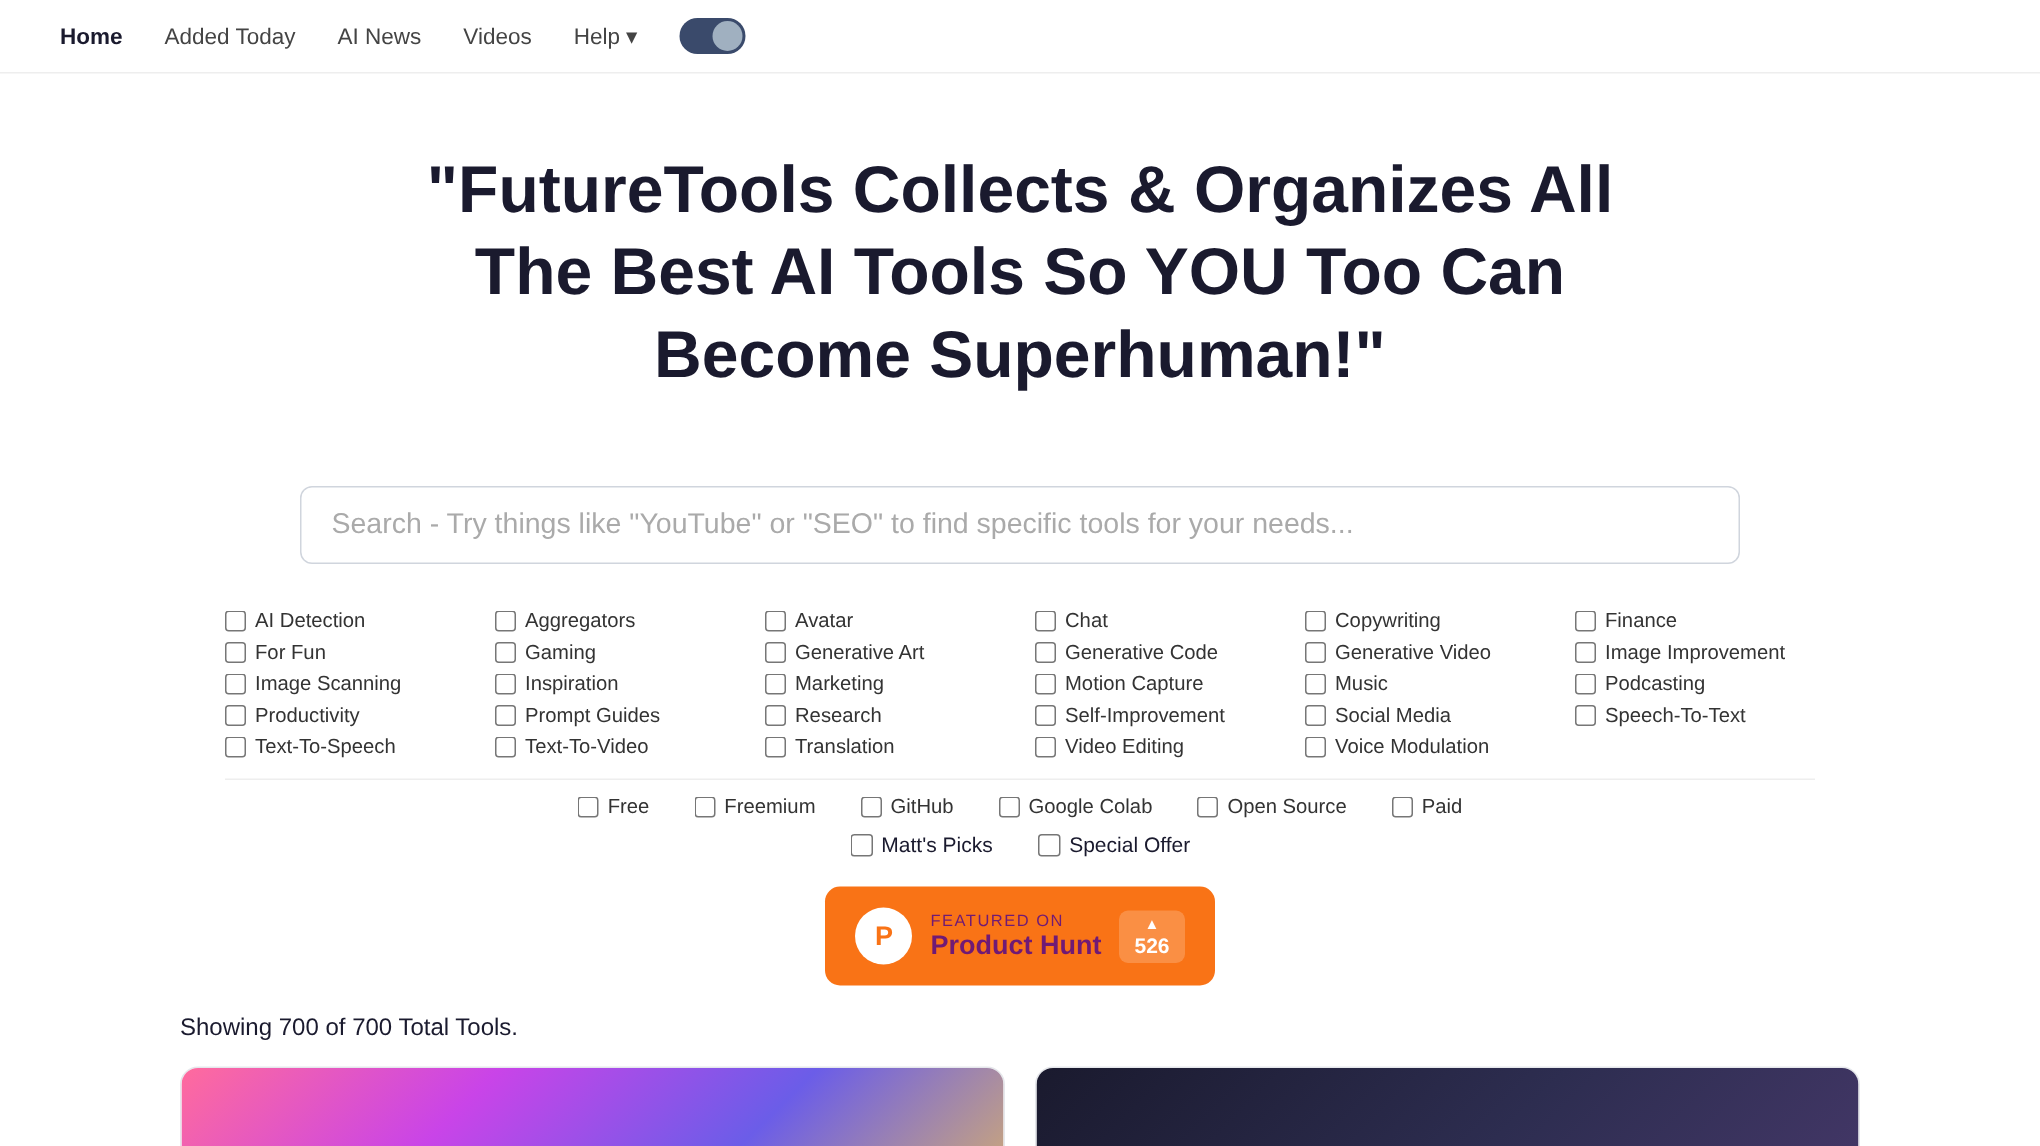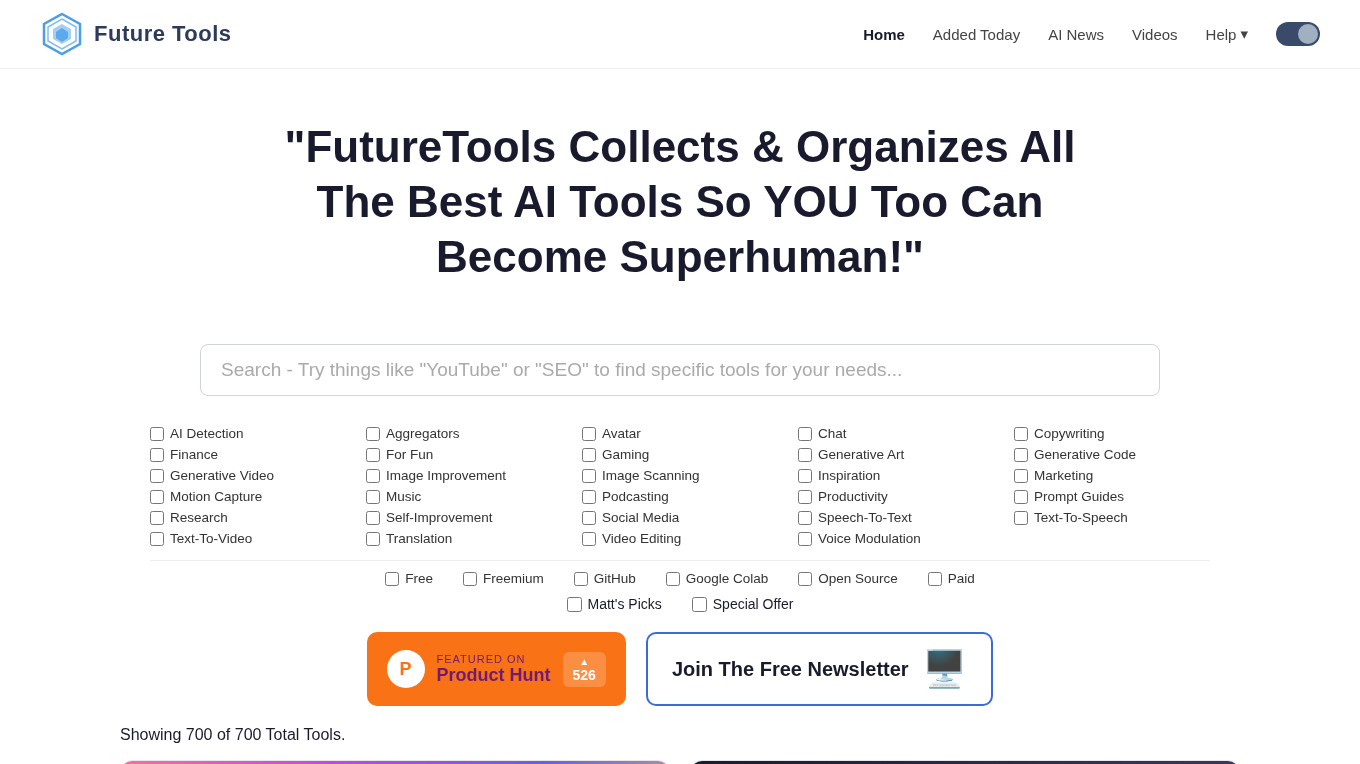--- a/index.html
+++ b/index.html
@@ -20,21 +20,21 @@
     .hero { text-align: center; padding: 50px 40px 30px; }
     .hero h1 { font-size: 44px; font-weight: 800; line-height: 1.25; color: #1a1a2e; max-width: 860px; margin: 0 auto; }
     
     
     .search-container { max-width: 1000px; margin: 30px auto 20px; padding: 0 20px; }
     .search-input { width: 100%; padding: 14px 20px; font-size: 19px; border: 1px solid #d0d5dd; border-radius: 8px; outline: none; color: #555; }
     .search-input::placeholder { color: #aaa; }
     
     
     .filters-container { max-width: 1100px; margin: 0 auto; padding: 10px 20px 0; }
-    .filter-grid { display: grid; grid-template-columns: repeat(5, 1fr); gap: 6px 20px; }
+    .filter-grid { display: grid; grid-template-columns: repeat(6, 1fr); gap: 6px 20px; }
     .filter-item { display: flex; align-items: center; gap: 6px; font-size: 13.5px; color: #333; cursor: pointer; }
     .filter-item input[type="checkbox"] { width: 14px; height: 14px; cursor: pointer; accent-color: #3a6bdb; }
     
     .filter-divider { border: none; border-top: 1px solid #eee; margin: 14px 0 10px; }
     
     .filter-row-bottom { display: flex; justify-content: center; gap: 30px; flex-wrap: wrap; margin-bottom: 6px; }
     .filter-item-inline { display: flex; align-items: center; gap: 6px; font-size: 13.5px; color: #333; cursor: pointer; }
     .filter-item-inline input[type="checkbox"] { width: 14px; height: 14px; cursor: pointer; }
     
     .filter-special { display: flex; justify-content: center; gap: 30px; margin: 10px 0 20px; }
@@ -65,29 +65,20 @@
     .image-left { background: linear-gradient(135deg, #ff6b9d 0%, #c944e8 30%, #6b5de8 60%, #f7c948 100%); }
     .image-right { background: linear-gradient(135deg, #1a1a2e 0%, #2d2d50 50%, #4a3a6e 100%); }
 
     
     .logo-hex { width: 44px; height: 44px; }
   </style>
 </head>
 <body>
 
 <header class="header">
-  <div class="logo-area">
-    <svg class="logo-hex" viewBox="0 0 44 44">
-      <polygon points="22,2 40,12 40,32 22,42 4,32 4,12" fill="none" stroke="#4a9fe8" stroke-width="2.5"></polygon>
-      <polygon points="22,7 36,15 36,29 22,37 8,29 8,15" fill="none" stroke="#4a9fe8" stroke-width="1.5" opacity="0.7"></polygon>
-      <polygon points="22,12 31,17 31,27 22,32 13,27 13,17" fill="#4a9fe8" opacity="0.5"></polygon>
-      <polygon points="22,16 28,20 28,26 22,30 16,26 16,20" fill="#4a9fe8" opacity="0.8"></polygon>
-    </svg>
-    <span class="logo-text">Future Tools</span>
-  </div>
   <nav class="nav">
     <a class="nav-item active">Home</a>
     <a class="nav-item">Added Today</a>
     <a class="nav-item">AI News</a>
     <a class="nav-item">Videos</a>
     <a class="nav-item nav-help">
       <span>Help</span>
       <span>▾</span>
     </a>
     <div class="toggle-switch">
@@ -275,26 +266,20 @@
     <div class="ph-icon">P</div>
     <div class="ph-text">
       <div class="ph-featured">FEATURED ON</div>
       <div class="ph-name">Product Hunt</div>
     </div>
     <div class="ph-votes">
       <span class="ph-arrow">▲</span>
       <span>526</span>
     </div>
   </div>
-  <div class="newsletter-banner">
-    <div>
-      <div style="font-size:20px;font-weight:700;color:#1a1a2e;line-height:1.2;">Join The Free Newsletter</div>
-    </div>
-    <div class="newsletter-icon">🖥️</div>
-  </div>
 </div>
 
 <div class="results-bar">
   <span>Showing 700 of 700 Total Tools.</span>
 </div>
 
 <div class="tools-grid">
 
   <div class="tool-card">
     <div class="tool-card-image image-left">

